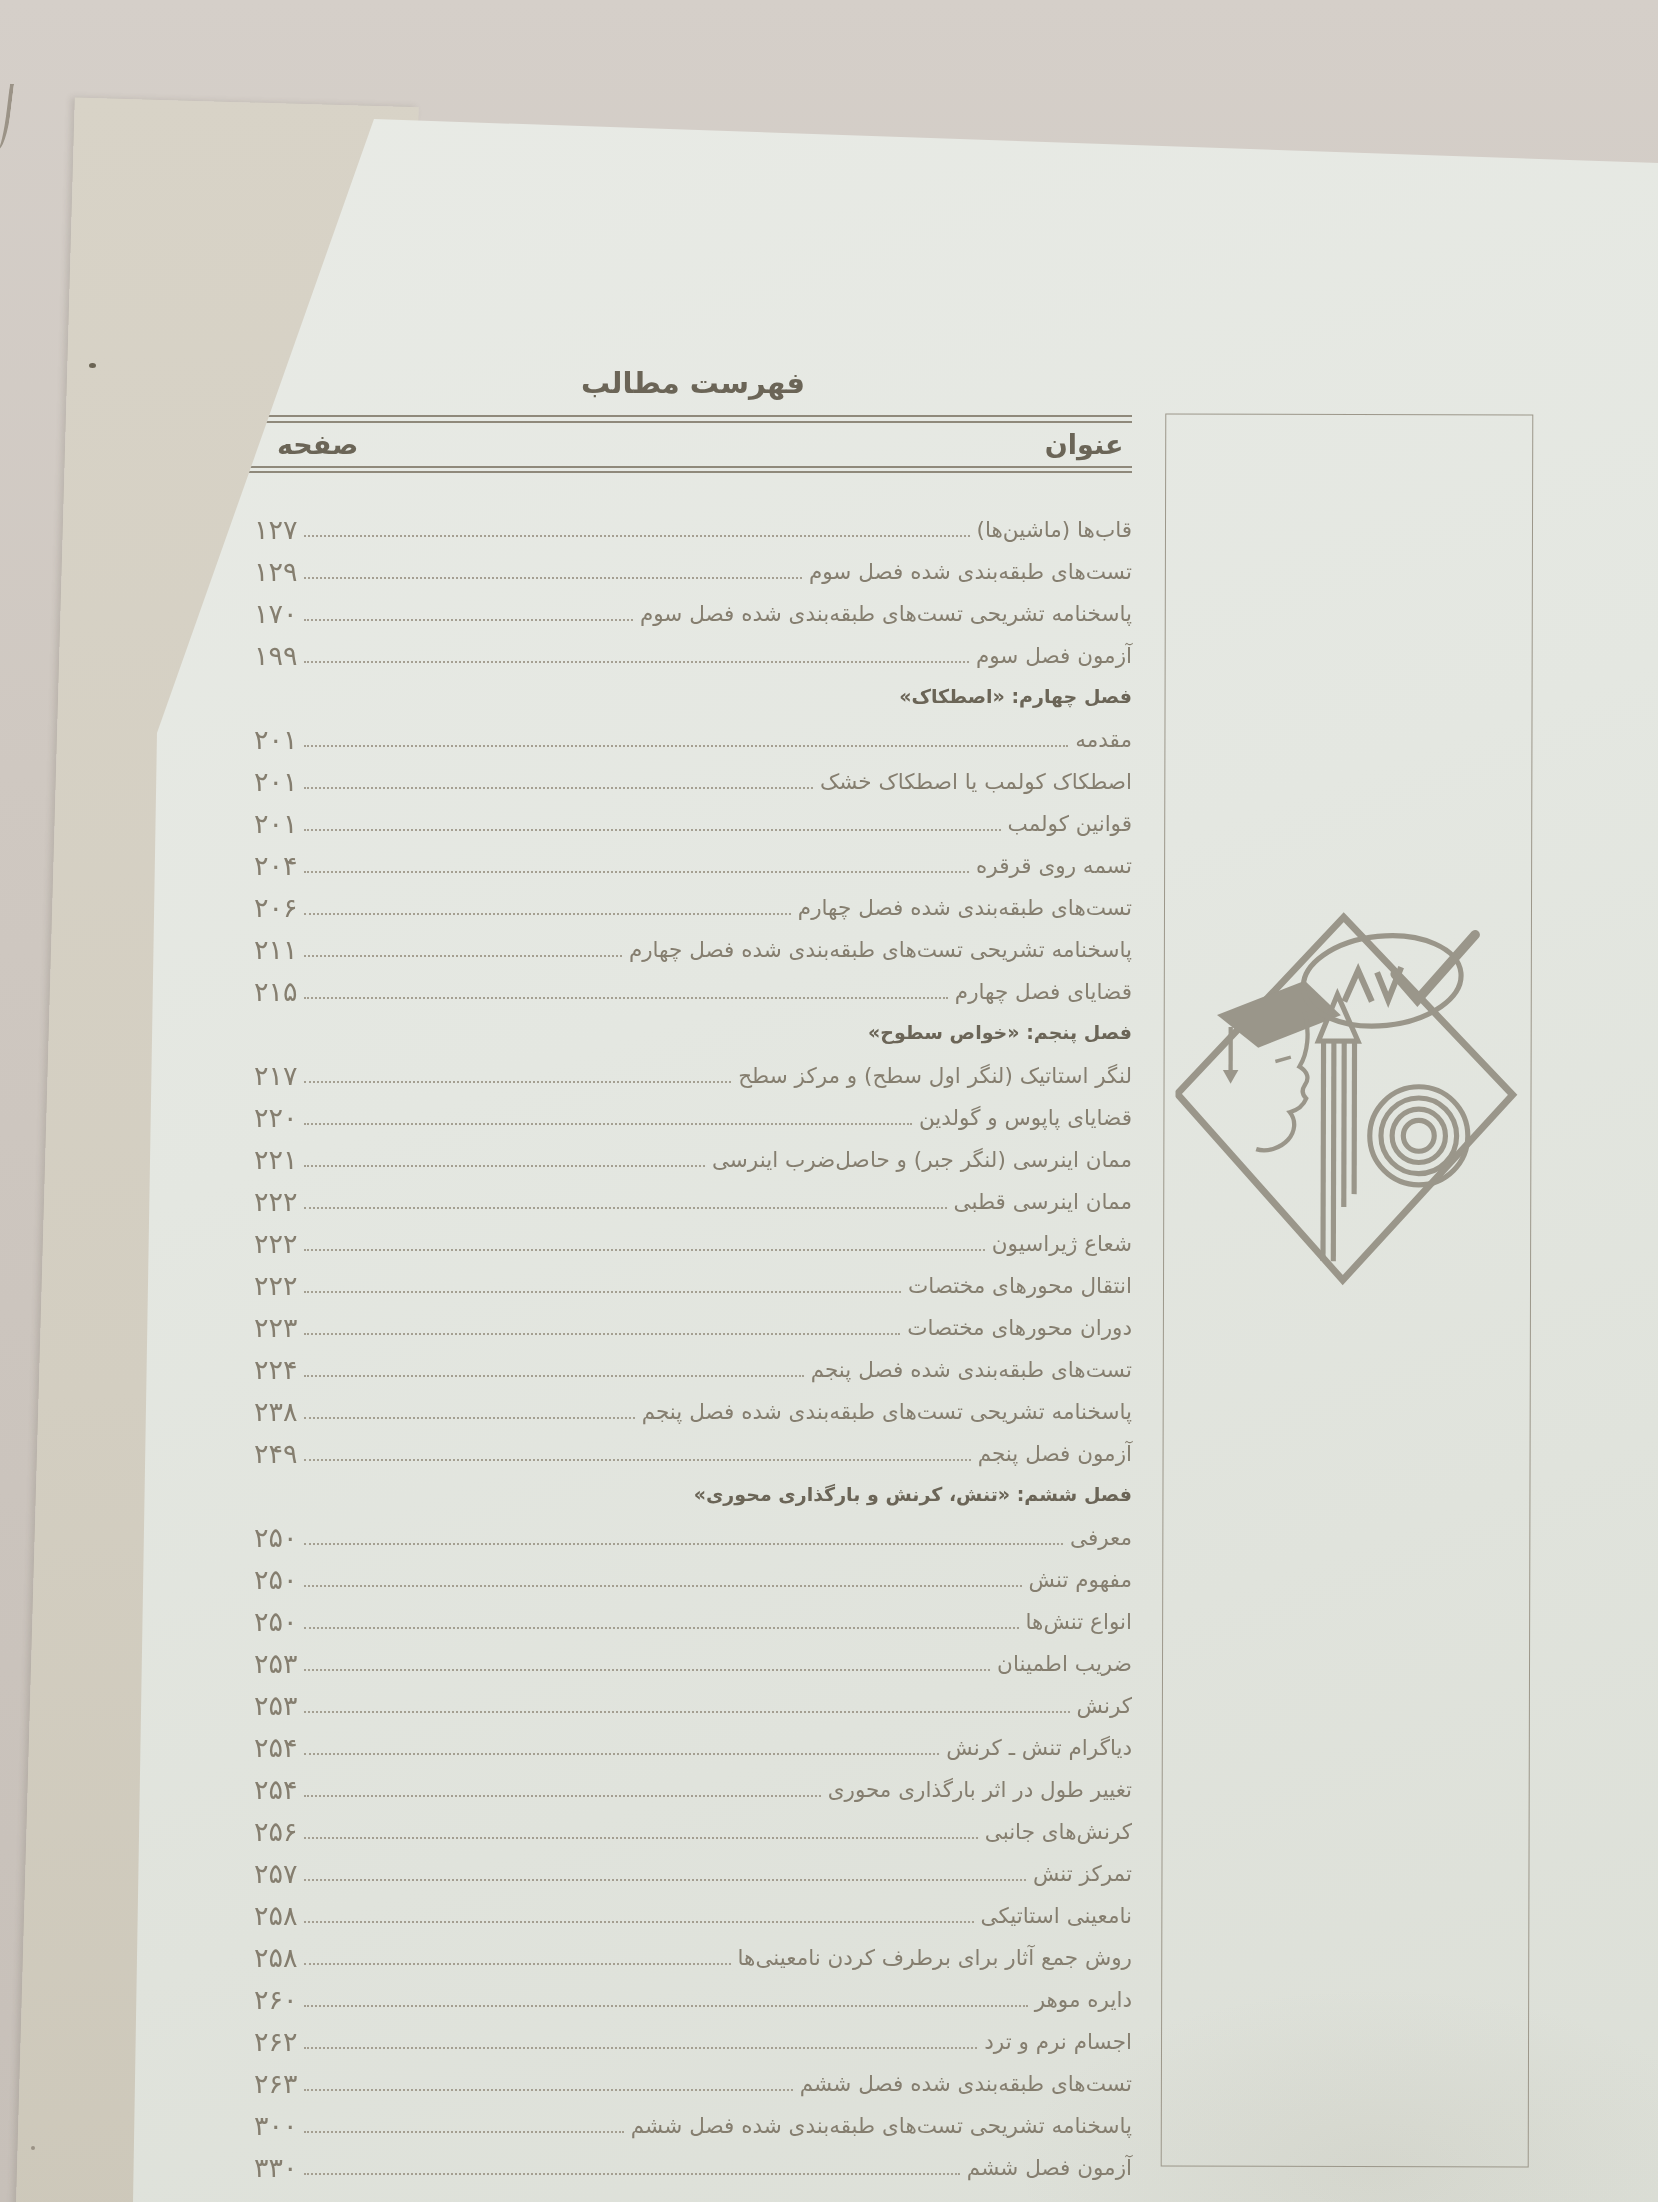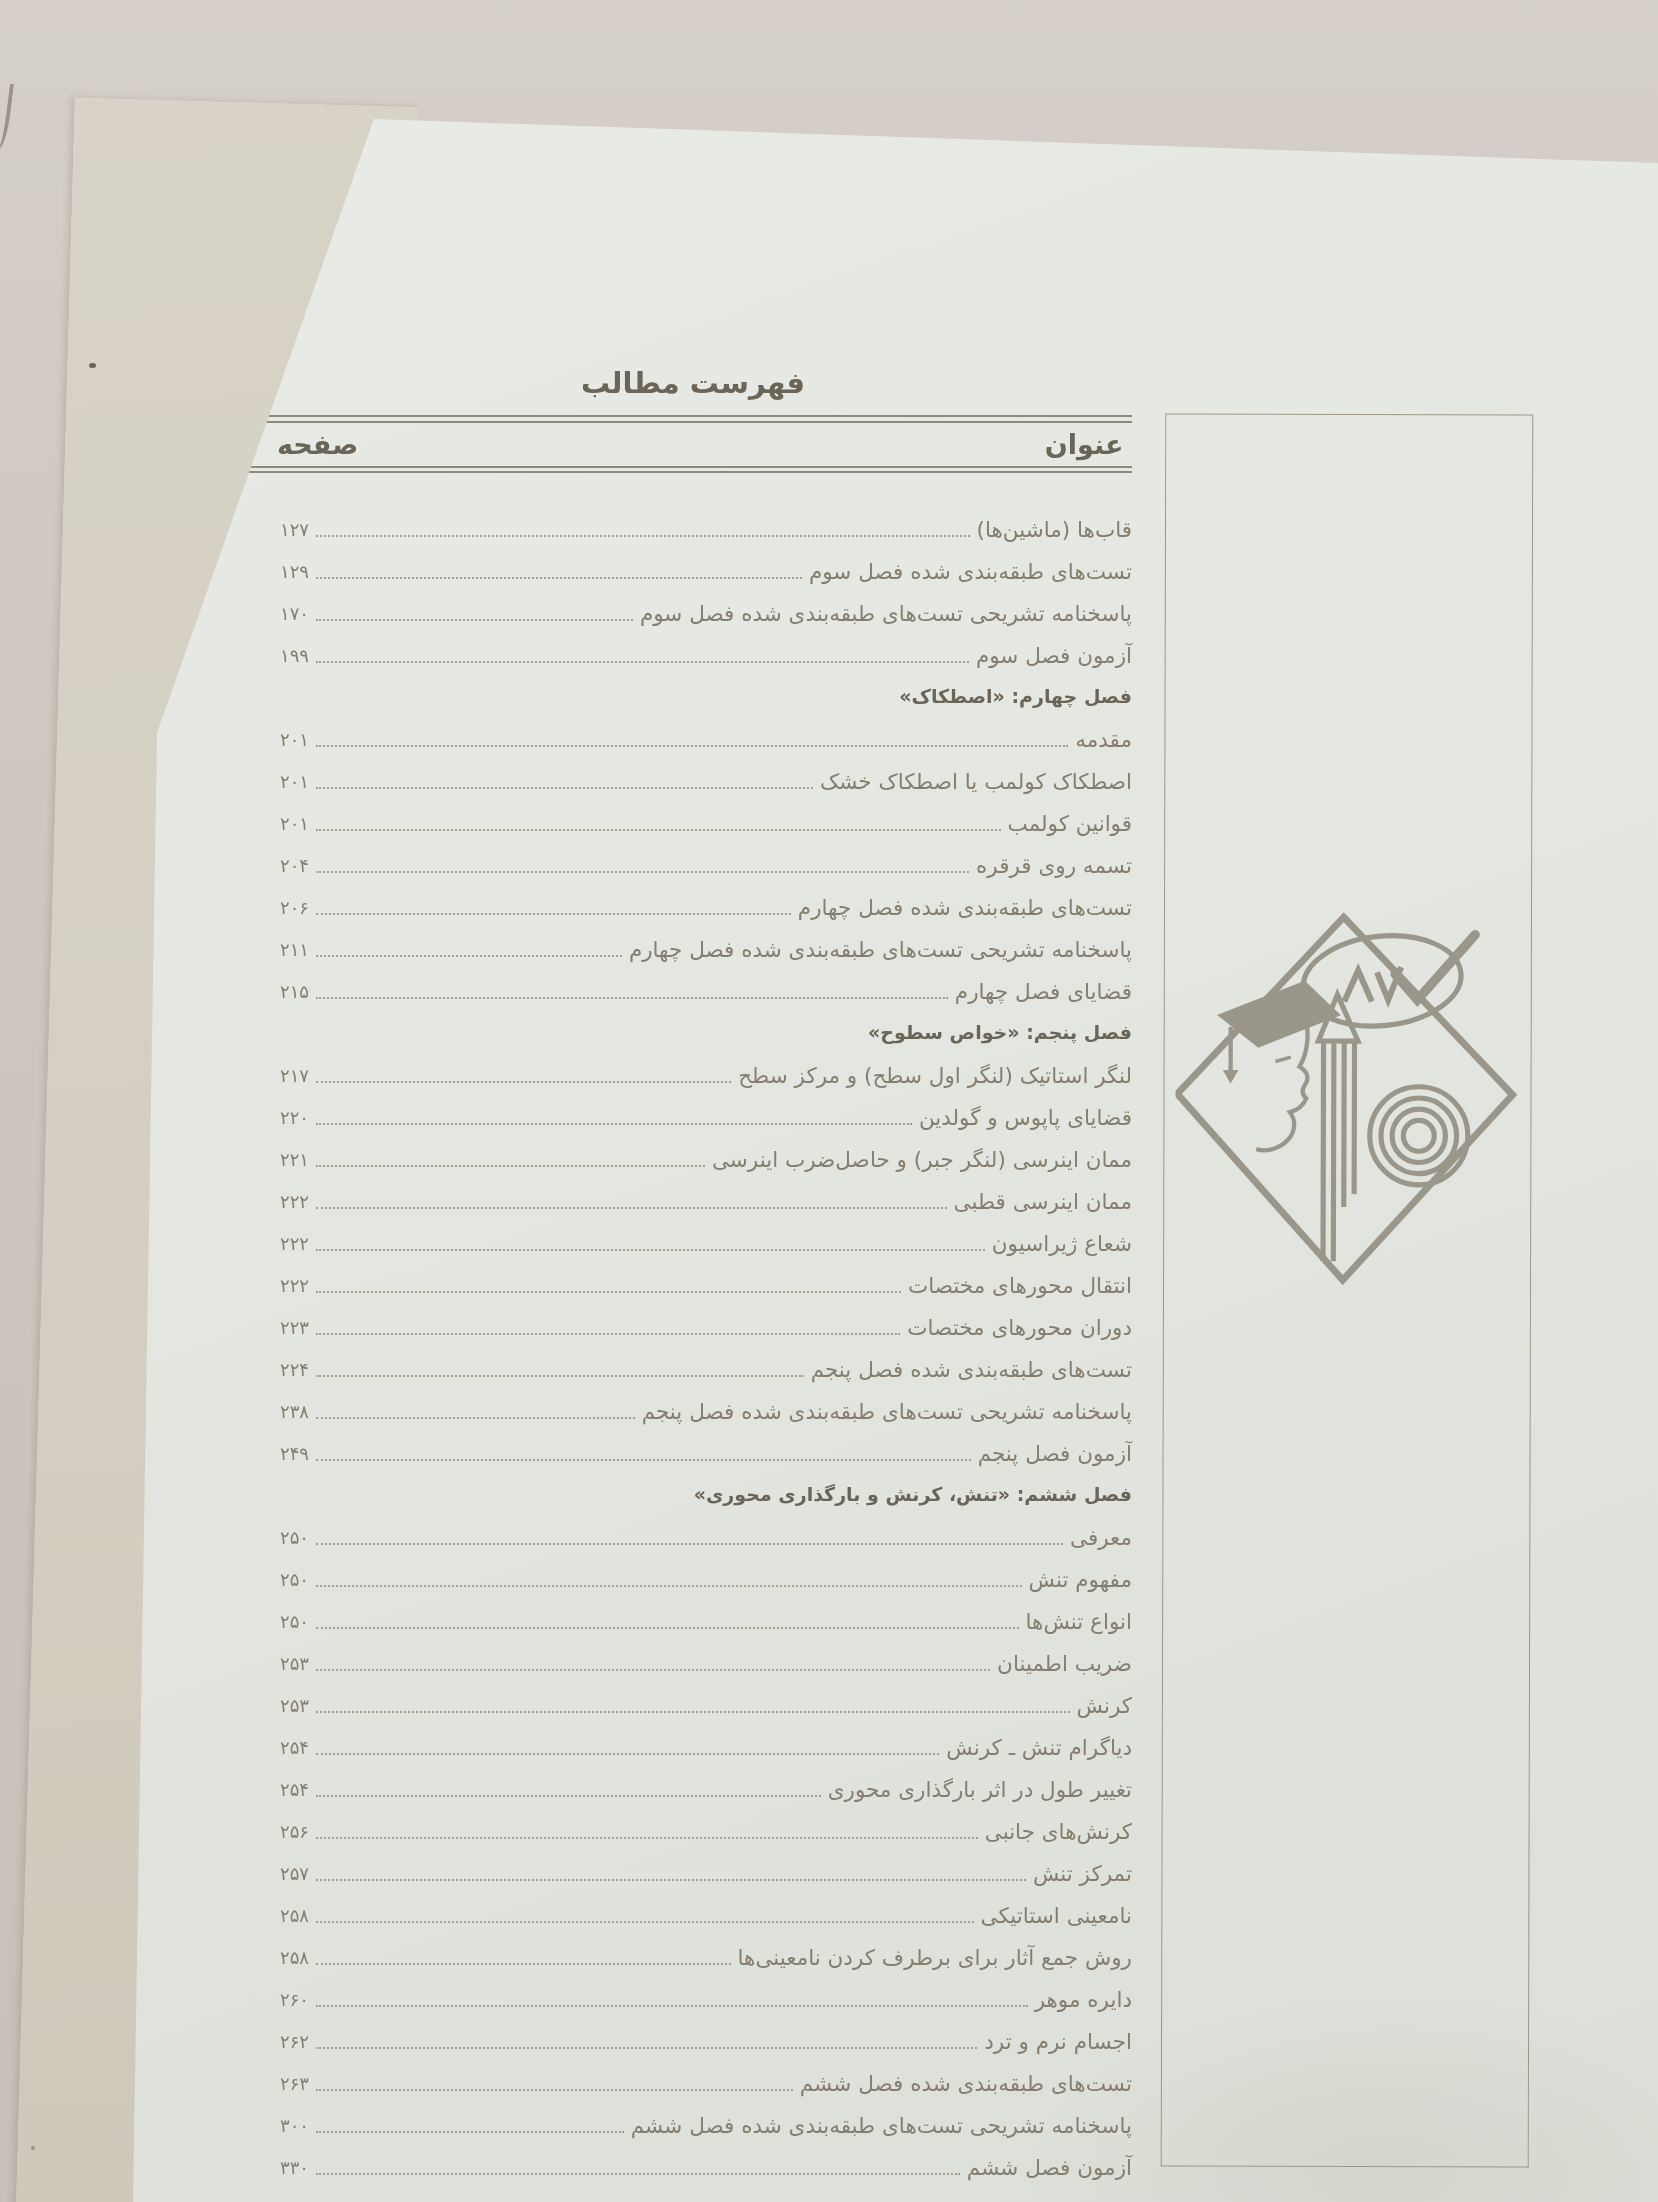--- a/index.html
+++ b/index.html
@@ -48,21 +48,21 @@
   .toc-head{position:absolute;left:241px;top:415px;width:891px;direction:rtl;}
   .rule{height:7.7px;border-top:2.2px solid var(--rule);border-bottom:2.2px solid var(--rule);}
   .head-labels{
     display:flex;justify-content:space-between;align-items:center;
     padding:6px 8.6px 6px 36px;font-size:27px;font-weight:bold;color:var(--ink_dark);
   }
   .toc-list{position:absolute;left:254px;top:502px;width:878px;direction:rtl;}
   .toc-row{display:flex;align-items:flex-end;height:42px;}
   .row-title{font-size:21.5px;line-height:29px;white-space:nowrap;color:var(--ink);}
   .row-dots{flex:1;min-width:15.5px;border-bottom:2.6px dotted var(--dots);margin:0 6.9px 6.9px 6.9px;opacity:.85;}
-  .row-page{font-size:18px;line-height:29px;color:var(--ink);margin-left:26px;}
+  .row-page{font-size:27px;line-height:29px;color:var(--ink);}
   .toc-chapter{
     display:flex;align-items:flex-end;height:42px;
     font-size:19px;font-weight:bold;line-height:31px;color:var(--ink_dark);
   }
   .brand-box{
     position:absolute;left:1163px;top:414px;width:368px;height:1753px;
     border:1.7px solid var(--box_border);transform:rotate(.15deg);
     background:transparent;
   }
   .brand-name{

